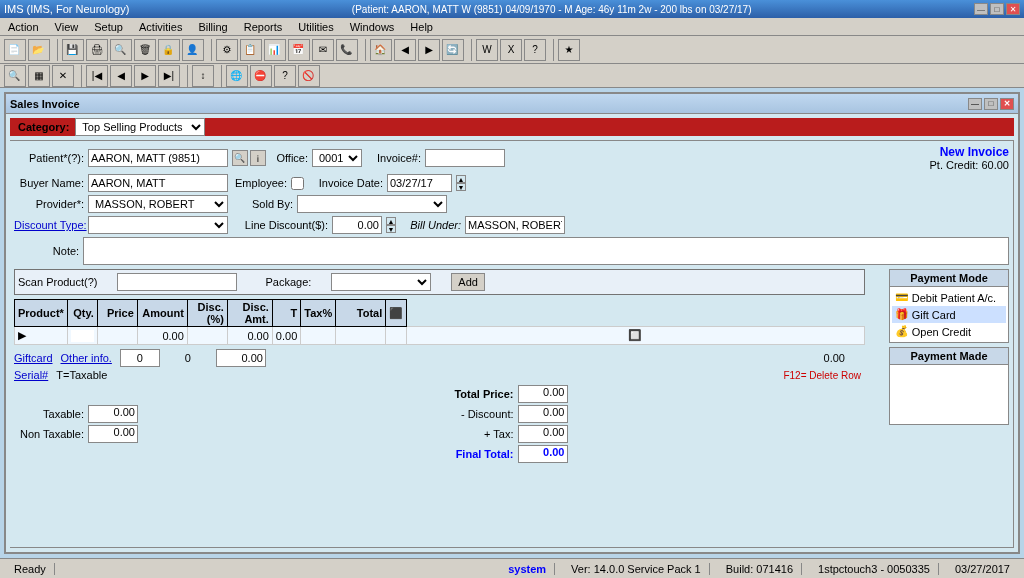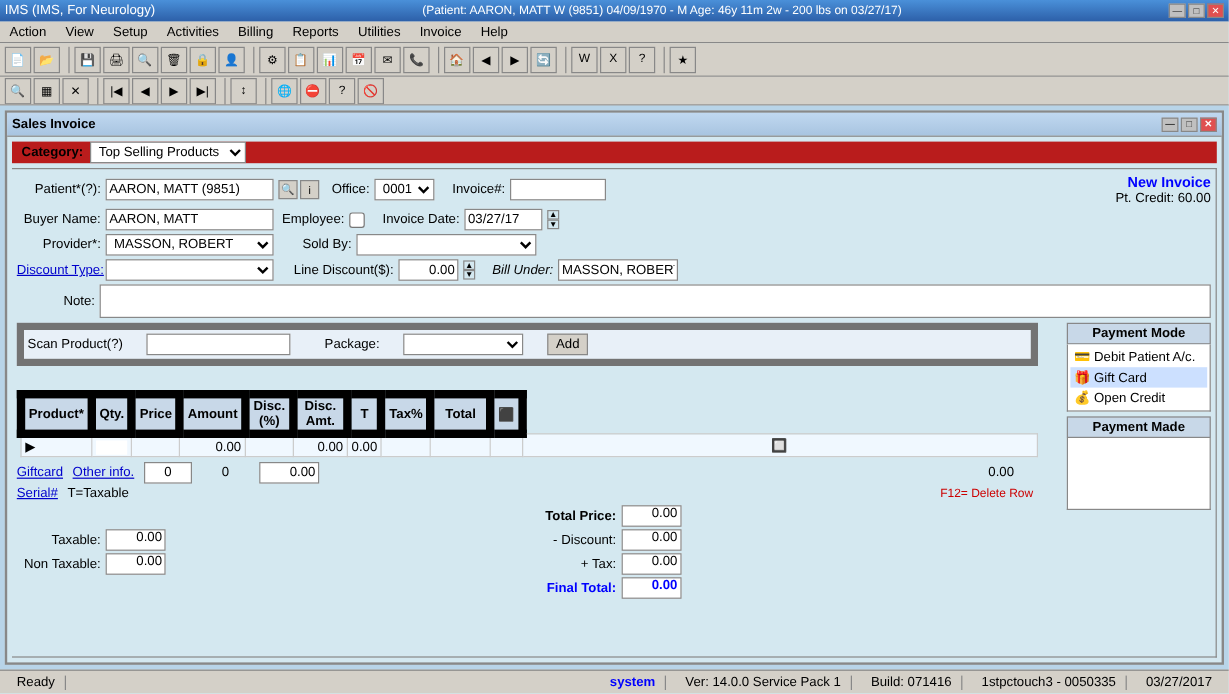--- a/index.html
+++ b/index.html
@@ -171,23 +171,23 @@
       background: white;
       font-size: 11px;
       padding: 0 2px;
     }
     .blue-link { color: #0000cc; text-decoration: underline; cursor: pointer; }
 
     
     .invoice-table { border-collapse: collapse; width: 100%; font-size: 11px; }
     .invoice-table th {
       background: #c8d8e8;
-      border: 7px solid #000000;
+      border: 1px solid #000000;
       padding: 1px 3px;
-      text-align: center;
+      text-align: right;
       font-size: 11px;
     }
     .invoice-table td {
       border: 1px solid #ccc;
       padding: 1px 3px;
       height: 18px;
       background: white;
     }
     .invoice-table tr:first-child td { background: #f0f8ff; }
 
@@ -233,24 +233,24 @@
       font-size: 11px;
     }
     .status-section { padding: 0 8px; border-right: 1px solid #888; }
     .status-section:last-child { border-right: none; }
 
     
     .scan-section {
       display: flex;
       align-items: center;
       gap: 20px;
-      margin-bottom: 20px;
+      margin-bottom: 4px;
       padding: 3px;
       background: #e8f0f8;
-      border: 6px solid #737373;
+      border: 1px solid #737373;
     }
 
     
     .summary-row {
       display: flex;
       gap: 8px;
       font-size: 11px;
       margin-top: 4px;
       align-items: center;
     }
@@ -306,21 +306,21 @@
 </div>
 
 <div class="menu-bar">
   <span class="menu-item">Action</span>
   <span class="menu-item">View</span>
   <span class="menu-item">Setup</span>
   <span class="menu-item">Activities</span>
   <span class="menu-item">Billing</span>
   <span class="menu-item">Reports</span>
   <span class="menu-item">Utilities</span>
-  <span class="menu-item">Invoice</span>
+  <span class="menu-item">Windows</span>
   <span class="menu-item">Help</span>
 </div>
 
 <div class="toolbar">
   <div class="tb-btn">📄</div>
   <div class="tb-btn">📂</div>
   <div class="tb-sep"></div>
   <div class="tb-btn">💾</div>
   <div class="tb-btn">🖨</div>
   <div class="tb-btn">🔍</div>

